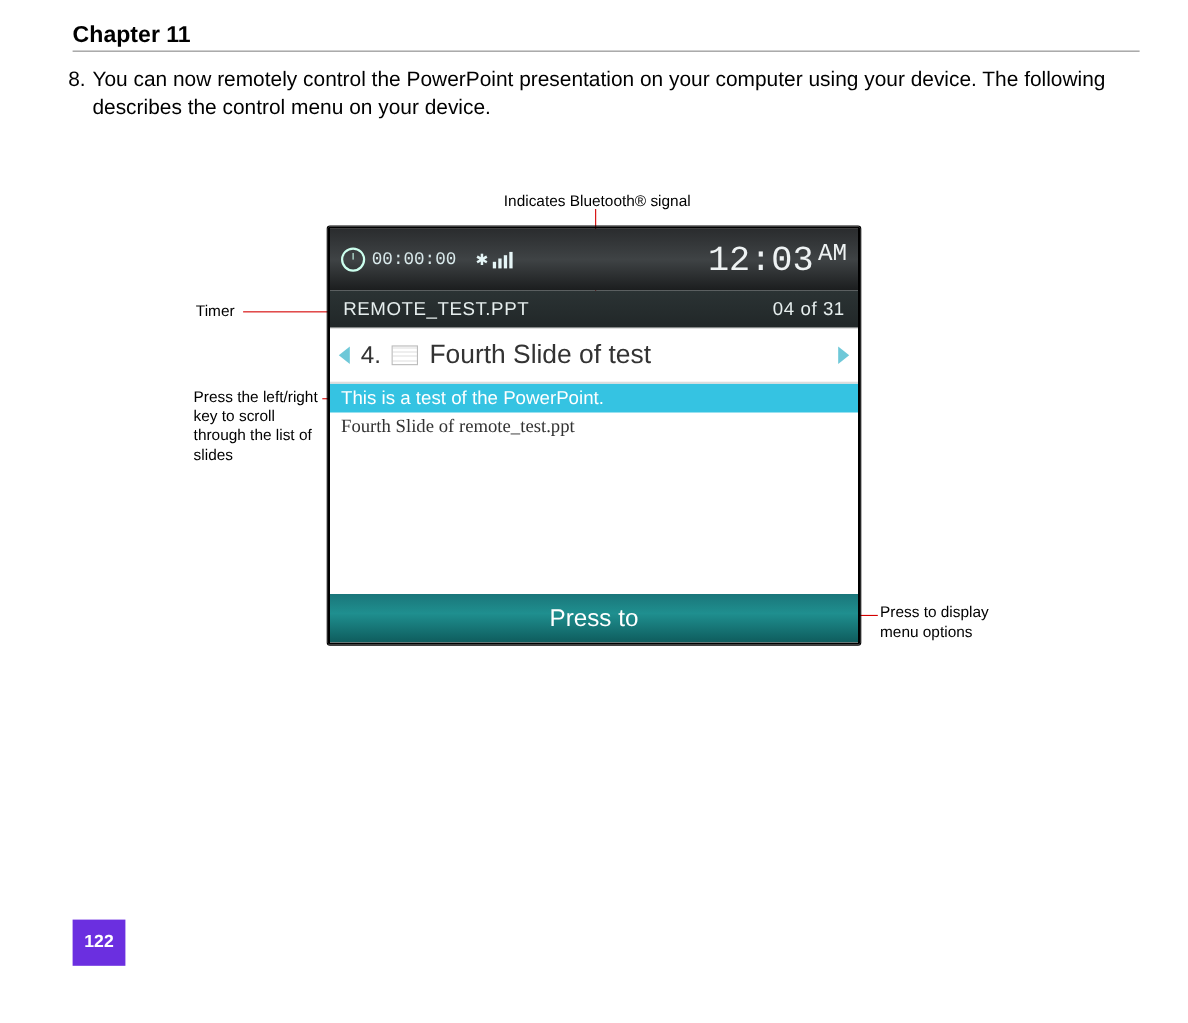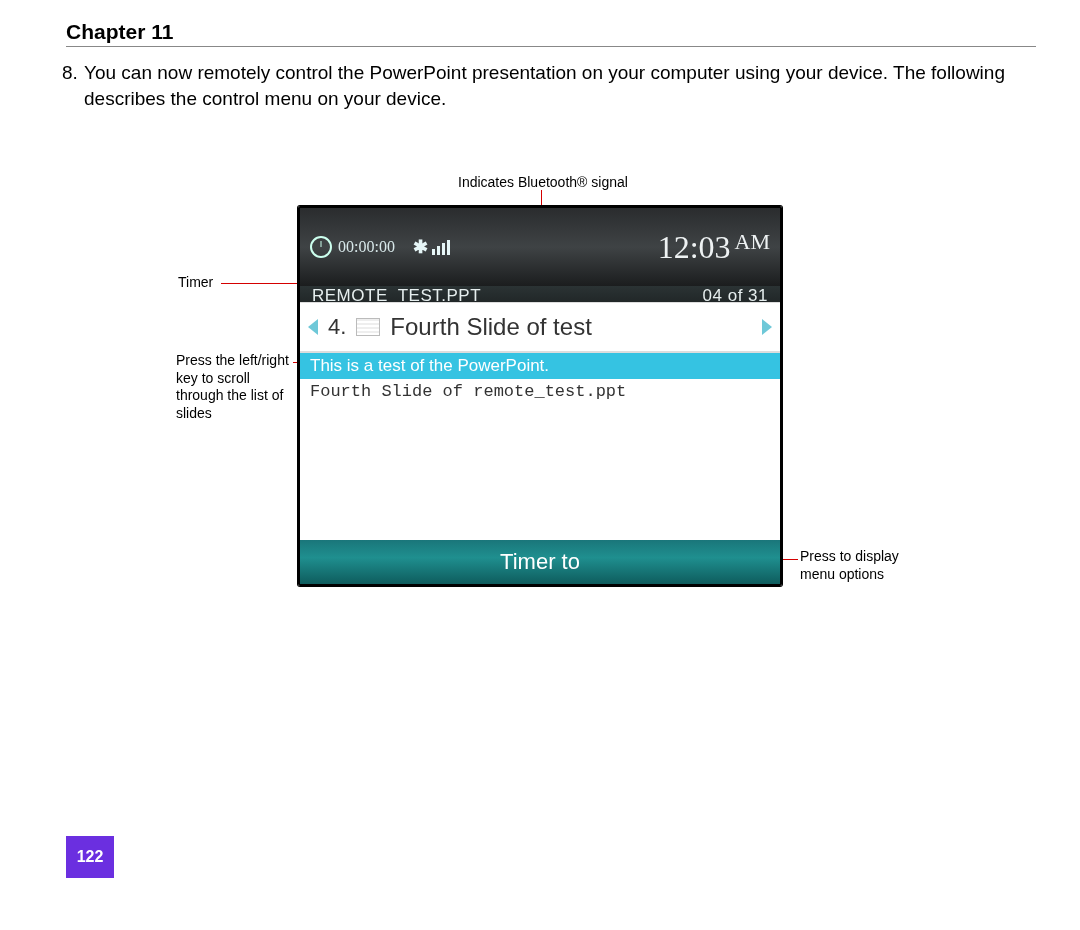--- a/index.html
+++ b/index.html
@@ -8,42 +8,42 @@
 .chapter-title{font-size:21px;font-weight:bold;border-bottom:1px solid #888;padding-bottom:2px}
 .body-text{position:absolute;left:84px;right:44px;top:60px;font-size:19px;line-height:1.35}
 .list-num{position:absolute;left:-22px;top:0;font-size:19px}
 .figure{position:absolute;left:298px;top:206px;width:480px;height:376px;border:2px solid #000;border-radius:2px;box-shadow:0 0 0 1px #000;overflow:hidden}
 .title-bar{height:50px;background:linear-gradient(#1a767a,#1f8f8f 40%,#0e5c5d);display:flex;align-items:center;justify-content:space-between;padding:0 10px;color:#fff;font-family:"Segoe UI",Arial,sans-serif}
 .title-bar .rp-title{font-size:24px;font-weight:600}
 .batt{display:flex;align-items:center;gap:4px}
 .batt-icon{width:34px;height:16px;border:2px solid #fff;border-radius:2px;position:relative}
 .batt-icon::after{content:"";position:absolute;right:-5px;top:3px;width:3px;height:8px;background:#fff}
 .batt-icon .fill{position:absolute;left:2px;top:2px;bottom:2px;width:22px;background:#fff}
-.status-bar{height:54px;background:linear-gradient(#2a2c2e,#3f4345 50%,#1b1d1e);display:flex;align-items:center;color:#eef;font-family:Liberation Serif, serif;padding:12px 10px}
+.status-bar{height:54px;background:linear-gradient(#2a2c2e,#3f4345 50%,#1b1d1e);display:flex;align-items:center;color:#eef;font-family:Liberation Mono, monospace;padding:1px 10px}
 .timer-box{display:flex;align-items:center;gap:6px;font-size:16px;color:#d8e8ea}
 .timer-box .stopwatch{width:18px;height:18px;border:2px solid #cfe;border-radius:50%;position:relative}
 .timer-box .stopwatch::before{content:"";position:absolute;left:50%;top:50%;width:1px;height:6px;background:#cfe;transform-origin:bottom;transform:translate(-50%,-100%)}
 .bt-sig{display:flex;align-items:center;gap:4px;margin-left:18px}
 .bt-glyph{color:#e6f6f7;font-size:18px;font-weight:bold}
 .sig-bars{display:flex;align-items:flex-end;gap:2px}
 .sig-bars span{width:3px;background:#e6f6f7}
 .sig-bars span:nth-child(1){height:6px}.sig-bars span:nth-child(2){height:9px}.sig-bars span:nth-child(3){height:12px}.sig-bars span:nth-child(4){height:15px}
 .clock{margin-left:auto;font-size:32px;color:#eef2f3;font-weight:400;display:flex;align-items:flex-start;gap:4px}
 .clock .ampm{font-size:22px}
-.file-bar{height:16px;background:linear-gradient(#2b3334,#212728);display:flex;justify-content:space-between;color:#e6eeee;font-family:"Segoe UI Light",Arial,sans-serif;font-size:17px;padding:0 12px;letter-spacing:.5px}
+.file-bar{height:34px;background:linear-gradient(#2b3334,#212728);display:flex;align-items:center;justify-content:space-between;color:#e6eeee;font-family:"Segoe UI Light",Arial,sans-serif;font-size:17px;padding:0 12px;letter-spacing:.5px}
 .slide-nav{height:48px;background:#fff;display:flex;align-items:center;padding:0 8px;gap:10px;border-top:1px solid #ddd;border-bottom:2px solid #ddd}
 .chev{width:0;height:0;border-top:8px solid transparent;border-bottom:8px solid transparent}
 .chev.left{border-right:10px solid #6ec8d8}
 .chev.right{border-left:10px solid #6ec8d8;margin-left:auto}
 .slide-num{font-size:22px;color:#333;font-family:"Segoe UI",Arial,sans-serif}
 .slide-thumb{width:22px;height:16px;border:1px solid #bbb;background:repeating-linear-gradient(#eee,#eee 2px,#fff 2px,#fff 4px)}
 .slide-title{font-size:24px;color:#333;font-family:"Segoe UI",Arial,sans-serif}
 .notes{background:#fff}
 .notes .hl{background:#35c3e2;color:#fff;font-size:17px;padding:3px 10px;font-family:"Segoe UI",Arial,sans-serif}
-.notes .plain{color:#333;font-size:17px;padding:3px 10px;font-family:Liberation Mono, monospace}
+.notes .plain{color:#333;font-size:17px;padding:3px 10px;font-family:Liberation Serif, serif}
 .spacer{flex:1;background:#fff}
 .softkeys{height:44px;background:linear-gradient(#1a767a,#1f8f8f 40%,#0e5c5d);display:flex;align-items:center;color:#fff;font-family:"Segoe UI",Arial,sans-serif;font-size:22px}
 .softkeys .sk{flex:1;text-align:center}
 .figure-flex{display:flex;flex-direction:column;height:100%}
 .callout{position:absolute;font-size:14px;color:#000;line-height:1.25}
 .leader{position:absolute;background:#d40000;height:1px}
 .leader-v{position:absolute;background:#d40000;width:1px}
 .pagenum{position:absolute;left:66px;bottom:52px;width:48px;height:42px;background:#6b2fe0;color:#fff;font-size:16px;font-weight:bold;display:flex;align-items:center;justify-content:center}
 </style>
 </head>
@@ -100,20 +100,20 @@
     <span class="slide-thumb"></span>
     <span class="slide-title">Fourth Slide of test</span>
     <span class="chev right"></span>
   </div>
   <div class="notes">
     <div class="hl">This is a test of the PowerPoint.</div>
     <div class="plain">Fourth Slide of remote_test.ppt</div>
   </div>
   <div class="spacer"></div>
   <div class="softkeys">
-    <div class="sk">Timer to</div>
+    <div class="sk">Press to</div>
   </div>
  </div>
 </div>
 
 <div class="pagenum">122</div>
 
 </div>
 
 </body></html>

